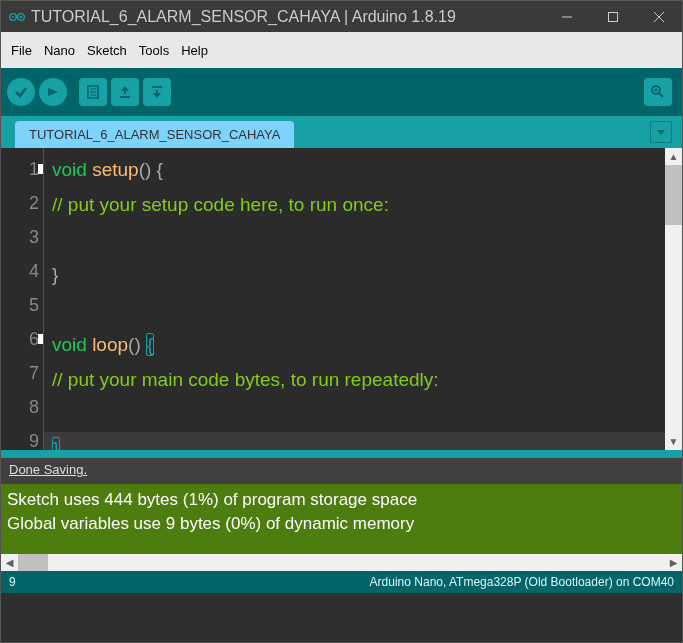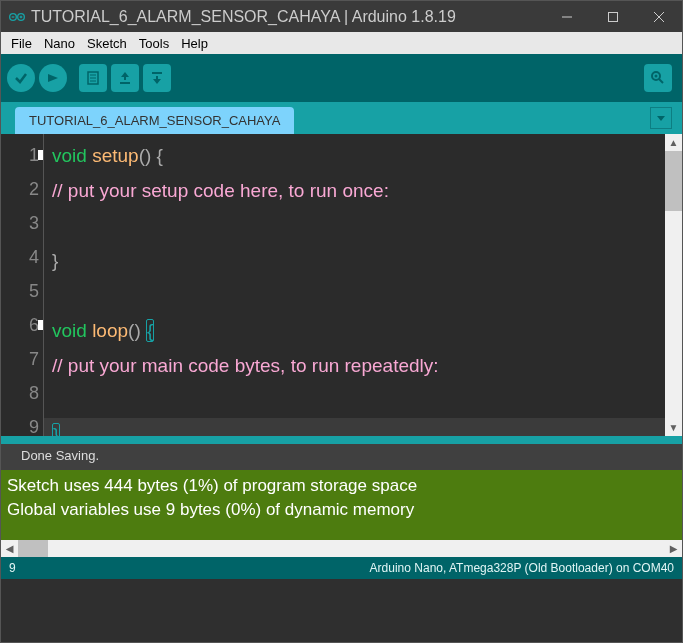--- a/index.html
+++ b/index.html
@@ -4,21 +4,21 @@
 <style>
 * { margin: 0; padding: 0; box-sizing: border-box; font-family: Arial, sans-serif; }
 body { width: 683px; height: 643px; background: #2f2f2f; overflow: hidden; border: 1px solid #555; }
 
 .titlebar { height: 31px; background: #3a3a3a; display: flex; align-items: center; padding: 0 0 0 8px; color: #ccc; font-size: 16px; }
 .titlebar .app-icon { width: 16px; height: 16px; margin-right: 6px; display: inline-flex; align-items: center; justify-content: center; }
 .titlebar .app-icon svg { width: 16px; height: 16px; }
 .titlebar .title { flex: 1; }
 .titlebar .win-btn { width: 46px; height: 31px; display: flex; align-items: center; justify-content: center; cursor: pointer; color: #ccc; }
 
-.menubar { height: 22px; background: #e8e8e8; display: flex; align-items: center; padding: 0 4px; font-size: 13px; color: #000; }
+.menubar { height: 36px; background: #e8e8e8; display: flex; align-items: center; padding: 0 4px; font-size: 13px; color: #000; }
 .menubar .menu-item { padding: 2px 6px; cursor: pointer; }
 
 .toolbar { height: 48px; background: #006468; display: flex; align-items: center; padding: 0 6px; }
 .toolbar .tool-btn { width: 28px; height: 28px; border-radius: 14px; background: #17a1a5; margin-right: 4px; display: flex; align-items: center; justify-content: center; cursor: pointer; color: #fff; }
 .toolbar .spacer1 { width: 8px; }
 .toolbar .tool-btn.square { border-radius: 4px; }
 .toolbar .flex { flex: 1; }
 
 .tabbar { height: 32px; background: #17a1a5; display: flex; align-items: flex-end; padding-left: 14px; position: relative; }
 .tabbar .tab { background: #7dd3fc; border-radius: 4px 4px 0 0; padding: 6px 14px; font-size: 13px; color: #333; cursor: pointer; }
@@ -27,26 +27,26 @@
 .editor { height: 302px; background: #2b2b2b; display: flex; position: relative; }
 .gutter { width: 42px; background: #2b2b2b; color: #888; font-family: 'Consolas', monospace; font-size: 18px; text-align: right; padding: 4px 4px 0 0; line-height: 34px; }
 .gutter .mod { position: relative; }
 .gutter .mod::after { content: ''; position: absolute; right: -4px; top: 12px; width: 5px; height: 10px; background: #fff; }
 .code { flex: 1; background: #2b2b2b; font-family: 'Consolas', monospace; font-size: 19px; color: #ccc; padding: 4px 0 0 8px; line-height: 34px; white-space: pre; border-left: 1px solid #555; overflow: hidden; }
 .code .currentline { background: #3b3b3b; display: block; margin-left: -8px; padding-left: 8px; }
 .kw { color: #22c55e; }
 .fn { color: #fdba74; }
 .pn { color: #aaa; }
 .br { color: #17a1a5; border: 1px solid #17a1a5; padding: 0 0px; border-radius: 2px; }
-.cm { color: #f9a8d4; }
+.cm { color: #84cc16; }
 .scroll-v { position: absolute; right: 0; top: 0; width: 17px; height: 100%; background: #f0f0f0; }
 .scroll-v .thumb { width: 100%; background: #c0c0c0; }
 .scroll-v .arrow { height: 17px; display: flex; align-items: center; justify-content: center; color: #606060; font-size: 10px; cursor: pointer; }
 
-.status1 { height: 26px; background: #404040; color: #ddd; font-size: 13px; padding: 4px 20px; }
+.status1 { height: 26px; background: #404040; color: #ddd; font-size: 13px; padding: 4px 8px; text-decoration: underline; }
 
 .console { height: 70px; background: #4d7c0f; color: #fff; font-family: 'Consolas', monospace; font-size: 17px; padding: 4px 6px; line-height: 24px; white-space: pre; overflow: hidden; }
 
 .hscroll { height: 17px; background: #f0f0f0; display: flex; align-items: center; }
 .hscroll .arr { width: 17px; display: flex; align-items: center; justify-content: center; color: #606060; font-size: 10px; cursor: pointer; }
 .hscroll .track { flex: 1; height: 100%; position: relative; }
 .hscroll .thumb { position: absolute; left: 0; top: 0; width: 30px; height: 100%; background: #c0c0c0; }
 
 .footer { height: 22px; background: #006468; color: #e0f5f5; font-size: 12px; display: flex; align-items: center; padding: 0 8px; }
 .footer .cursor { flex: 0 0 auto; }

